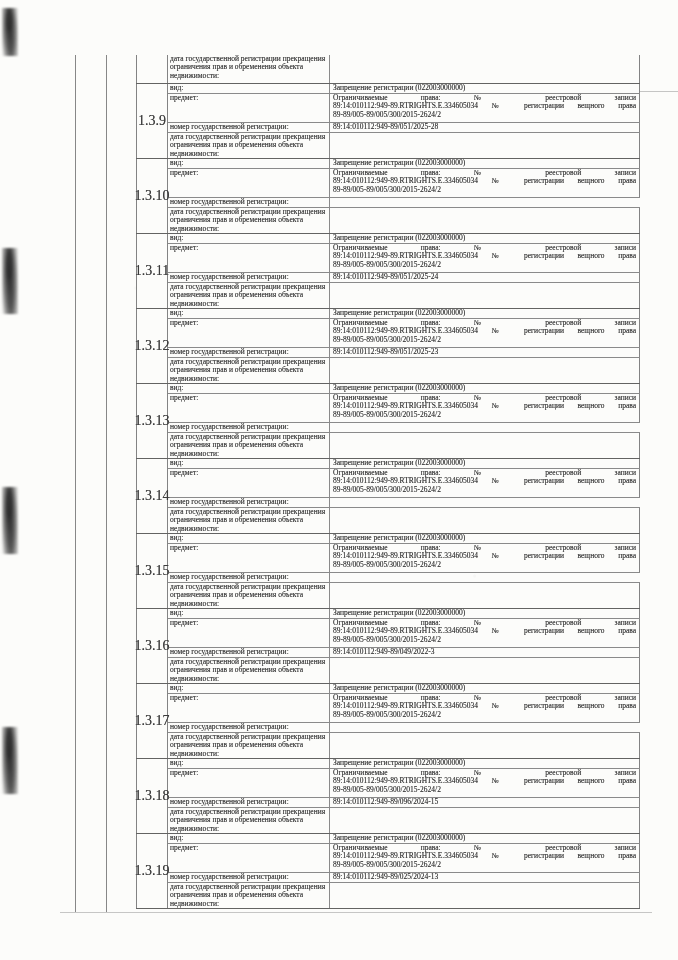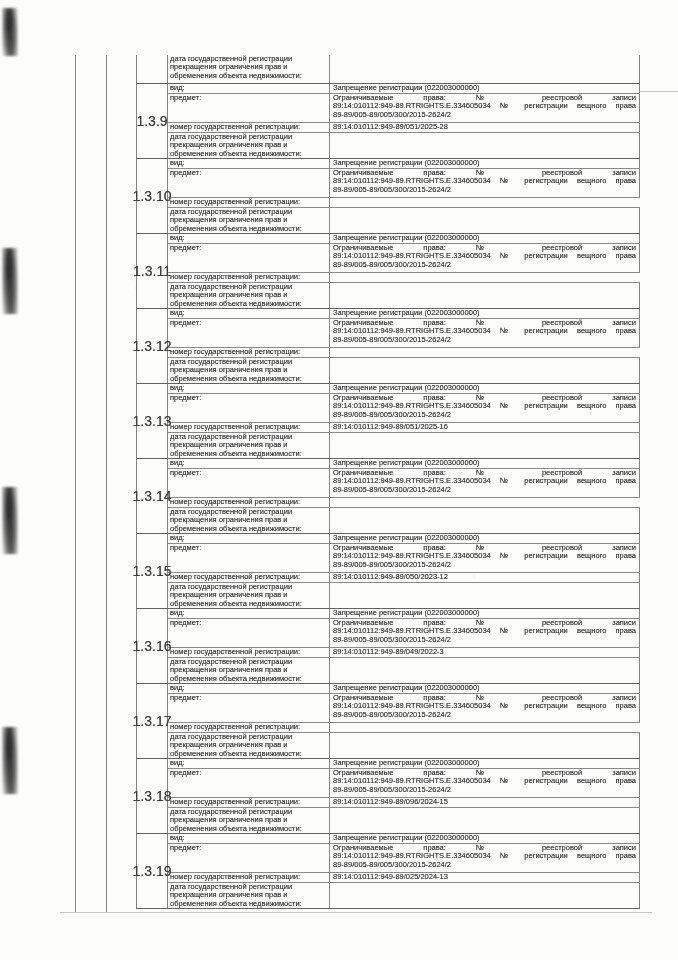--- a/index.html
+++ b/index.html
@@ -3,21 +3,21 @@
 <meta charset="utf-8">
 <style>
   html,body { margin:0; padding:0; }
   .page {
     position:relative;
     width:678px; height:960px;
     background:
       radial-gradient(circle at 20% 30%, rgba(120,120,120,0.04) 0 1px, transparent 2px),
       radial-gradient(circle at 70% 60%, rgba(120,120,120,0.04) 0 1px, transparent 2px),
       #fcfcfa;
-    font-family:Liberation Sans, sans-serif;
+    font-family:Liberation Serif, serif;
     color:#3c3c3c;
     overflow:hidden;
   }
   .scan-text { text-shadow:0 0 0.6px rgba(60,60,60,0.65); }
 
   
   .smudge {
     position:absolute; left:2px; width:16px;
     background:
       radial-gradient(ellipse at 45% 25%, rgba(35,35,35,0.9) 0 18%, rgba(60,60,60,0.55) 45%, rgba(90,90,90,0.25) 65%, transparent 80%),
@@ -155,20 +155,21 @@
       <div class="srow r-pred">
         <div class="lbl">предмет:</div>
         <div class="val">
           <div class="jline">Ограничиваемые права: № реестровой записи</div>
           <div class="jline">89:14:010112:949-89.RTRIGHTS.E.334605034 № регистрации вещного права</div>
           <div>89-89/005-89/005/300/2015-2624/2</div>
         </div>
       </div>
       <div class="srow r-nom">
         <div class="lbl">номер государственной регистрации:</div>
+        <div class="val">89:14:010112:949-89/051/2025-24</div>
       </div>
       <div class="srow r-data last">
         <div class="lbl">дата государственной регистрации прекращения ограничения прав и обременения объекта недвижимости:</div>
         <div class="val"></div>
       </div>
     </div>
   </div>
         <div class="block">
     <div class="numcell">1.3.12</div>
     <div class="sub">
@@ -179,20 +180,21 @@
       <div class="srow r-pred">
         <div class="lbl">предмет:</div>
         <div class="val">
           <div class="jline">Ограничиваемые права: № реестровой записи</div>
           <div class="jline">89:14:010112:949-89.RTRIGHTS.E.334605034 № регистрации вещного права</div>
           <div>89-89/005-89/005/300/2015-2624/2</div>
         </div>
       </div>
       <div class="srow r-nom">
         <div class="lbl">номер государственной регистрации:</div>
+        <div class="val">89:14:010112:949-89/051/2025-23</div>
       </div>
       <div class="srow r-data last">
         <div class="lbl">дата государственной регистрации прекращения ограничения прав и обременения объекта недвижимости:</div>
         <div class="val"></div>
       </div>
     </div>
   </div>
         <div class="block">
     <div class="numcell">1.3.13</div>
     <div class="sub">
@@ -203,21 +205,20 @@
       <div class="srow r-pred">
         <div class="lbl">предмет:</div>
         <div class="val">
           <div class="jline">Ограничиваемые права: № реестровой записи</div>
           <div class="jline">89:14:010112:949-89.RTRIGHTS.E.334605034 № регистрации вещного права</div>
           <div>89-89/005-89/005/300/2015-2624/2</div>
         </div>
       </div>
       <div class="srow r-nom">
         <div class="lbl">номер государственной регистрации:</div>
-        <div class="val">89:14:010112:949-89/051/2025-16</div>
       </div>
       <div class="srow r-data last">
         <div class="lbl">дата государственной регистрации прекращения ограничения прав и обременения объекта недвижимости:</div>
         <div class="val"></div>
       </div>
     </div>
   </div>
         <div class="block">
     <div class="numcell">1.3.14</div>
     <div class="sub">
@@ -252,21 +253,20 @@
       <div class="srow r-pred">
         <div class="lbl">предмет:</div>
         <div class="val">
           <div class="jline">Ограничиваемые права: № реестровой записи</div>
           <div class="jline">89:14:010112:949-89.RTRIGHTS.E.334605034 № регистрации вещного права</div>
           <div>89-89/005-89/005/300/2015-2624/2</div>
         </div>
       </div>
       <div class="srow r-nom">
         <div class="lbl">номер государственной регистрации:</div>
-        <div class="val">89:14:010112:949-89/050/2023-12</div>
       </div>
       <div class="srow r-data last">
         <div class="lbl">дата государственной регистрации прекращения ограничения прав и обременения объекта недвижимости:</div>
         <div class="val"></div>
       </div>
     </div>
   </div>
         <div class="block">
     <div class="numcell">1.3.16</div>
     <div class="sub">

